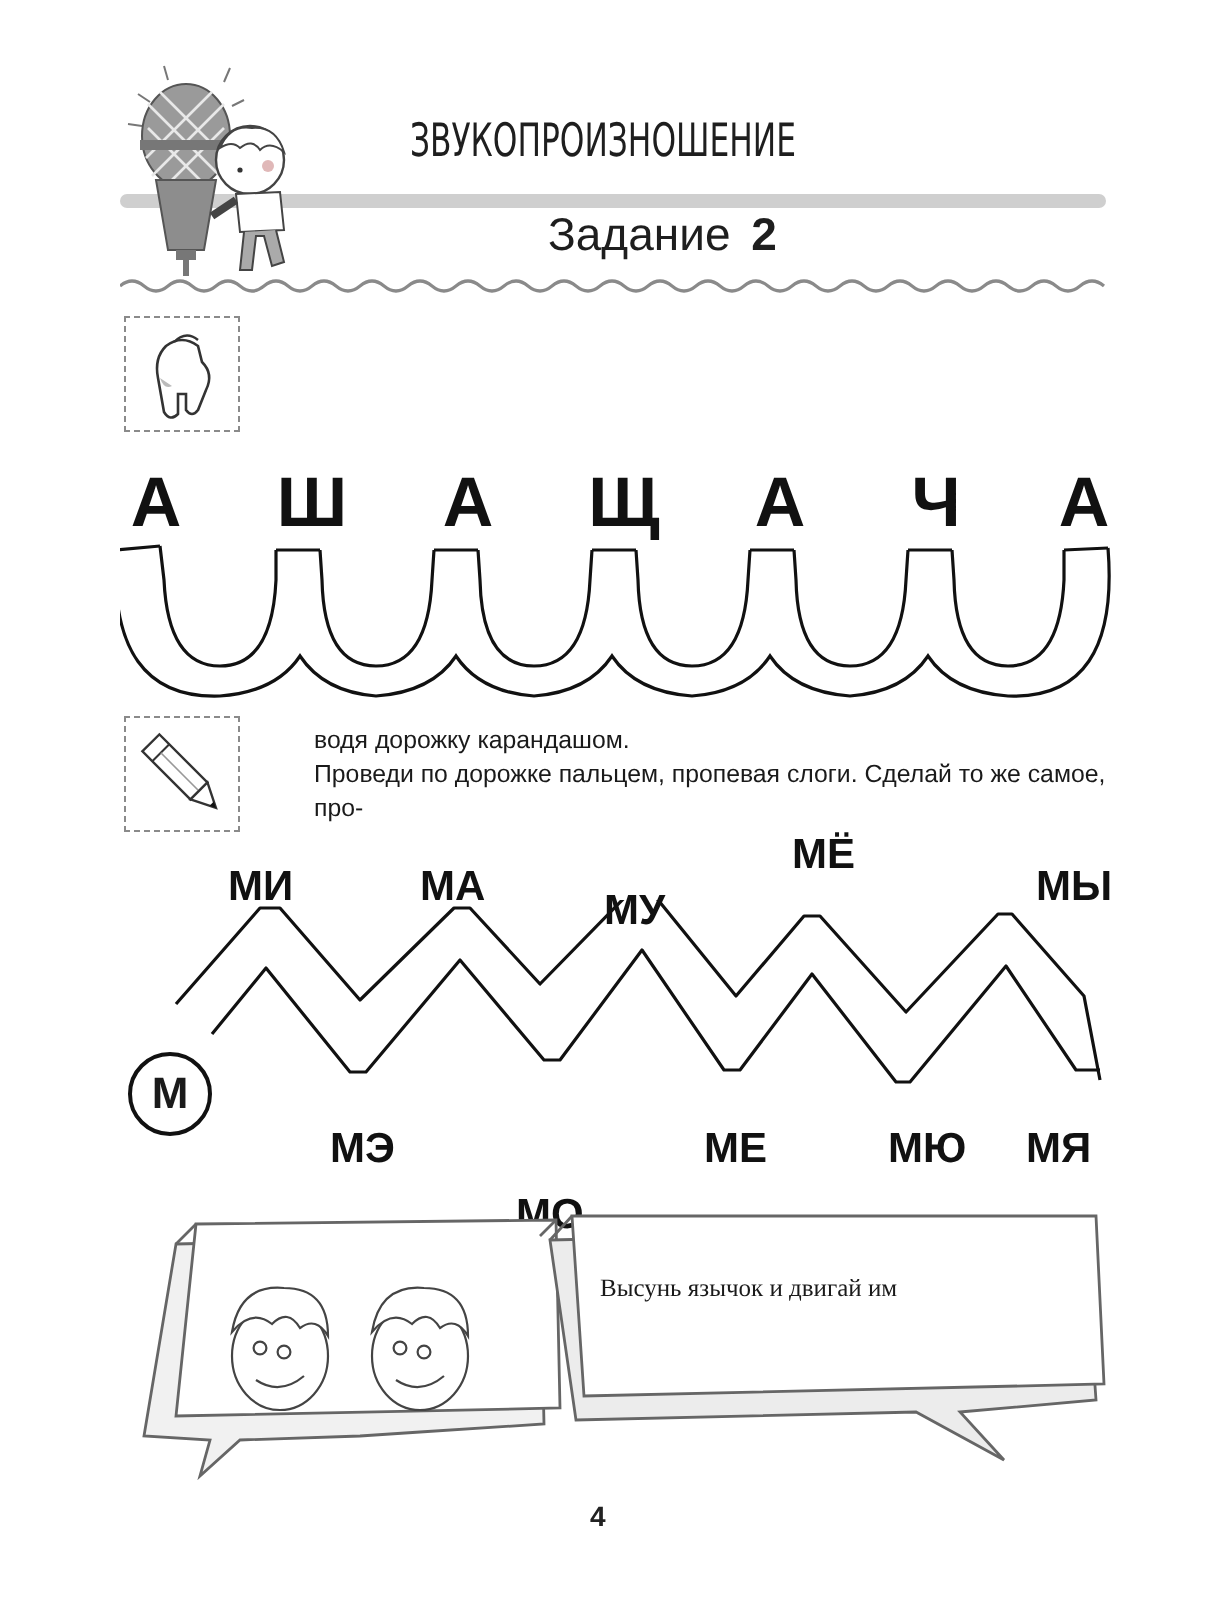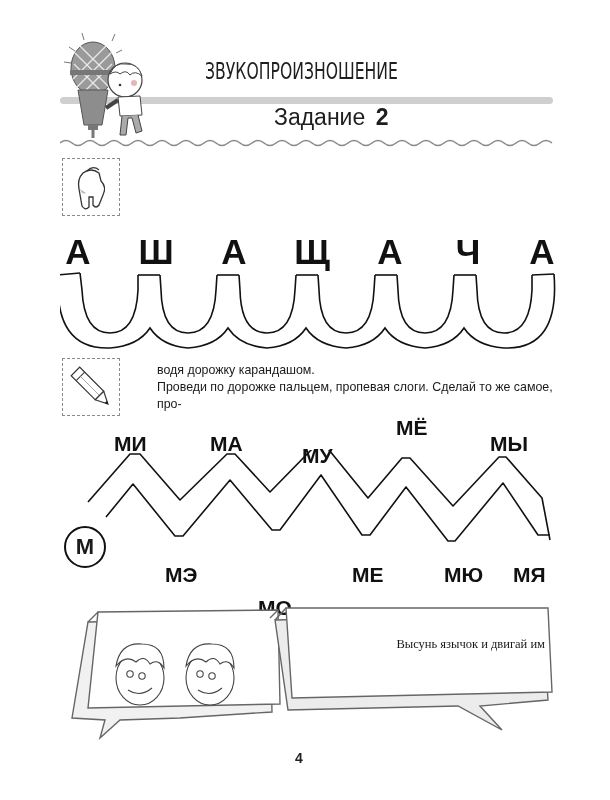--- a/index.html
+++ b/index.html
@@ -12,21 +12,21 @@
     .grey-bar { left: 60px; top: 97px; width: 493px; height: 7px; border-radius: 4px; background: #cfcfcf; }
     .task-label { left: 262px; top: 104px; font-size: 23px; color: #1e1e1e; white-space: nowrap; margin-left: 12px; }
     .task-label b { font-weight: bold; margin-left: 4px; }
     .wave { left: 60px; top: 138px; }
     .icon-box { width: 56px; height: 56px; border: 1px dashed #8a8a8a; }
     .instr { font-size: 12.4px; line-height: 17px; color: #1a1a1a; width: 420px; }
     .big-letter { font-weight: bold; font-size: 35px; color: #111; top: 232px; text-align: center; width: 40px; }
     .syl { font-weight: bold; font-size: 21px; color: #111; white-space: nowrap; text-align: right; }
     .m-circle { left: 64px; top: 526px; width: 38px; height: 38px; border: 2px solid #111; border-radius: 50%;
       display: flex; align-items: center; justify-content: center; font-weight: bold; font-size: 22px; background: #fff; }
-    .bubble-text { left: 300px; top: 635px; width: 245px; text-align: right; font-family: "Liberation Serif", "DejaVu Serif", serif;
+    .bubble-text { left: 300px; top: 635px; width: 245px; text-align: left; font-family: "Liberation Serif", "DejaVu Serif", serif;
       font-size: 12.5px; line-height: 18px; color: #1a1a1a; }
     .page-num { left: 295px; top: 750px; font-weight: bold; font-size: 14px; color: #222; }
   </style>
 </head>
 <body>
 
 <div>
   <div class="abs grey-bar"></div>
 
   <svg class="abs" style="left:60px;top:30px" width="100" height="115">
@@ -131,21 +131,21 @@
   </div>
   <div class="abs instr" style="left:157px;top:362px;width:400px">
     <div>водя дорожку карандашом.</div>
     <div>Проведи по дорожке пальцем, пропевая слоги. Сделай то же самое, про-</div>
   </div>
 
   <div class="abs syl" style="left:114px;top:432px">МИ</div>
   <div class="abs syl" style="left:210px;top:432px">МА</div>
   <div class="abs syl" style="left:302px;top:444px">МУ</div>
   <div class="abs syl" style="left:396px;top:416px">МЁ</div>
-  <div class="abs syl" style="left:490px;top:432px">МЫ</div>
+  <div class="abs syl" style="left:518px;top:432px">МЫ</div>
 
   <svg class="abs" style="left:50px;top:450px" width="520" height="110">
     <g fill="none" stroke="#111" stroke-width="1.6" stroke-linejoin="round">
       <path d="M38 52 L80 4 L90 4 L130 50 L177 4 L185 4 L220 42 L266 -5 L275 -5 L318 48 L352 8 L360 8 L403 56 L449 7 L456 7 L492 48 L500 90"></path>
       <path d="M56 67 L83 34 L125 86 L133 86 L180 30 L222 80 L230 80 L271 25 L312 85 L320 85 L356 37 L398 91 L405 91 L453 33 L488 85 L500 85"></path>
     </g>
   </svg>
 
   <div class="abs m-circle">
     <span>М</span>

